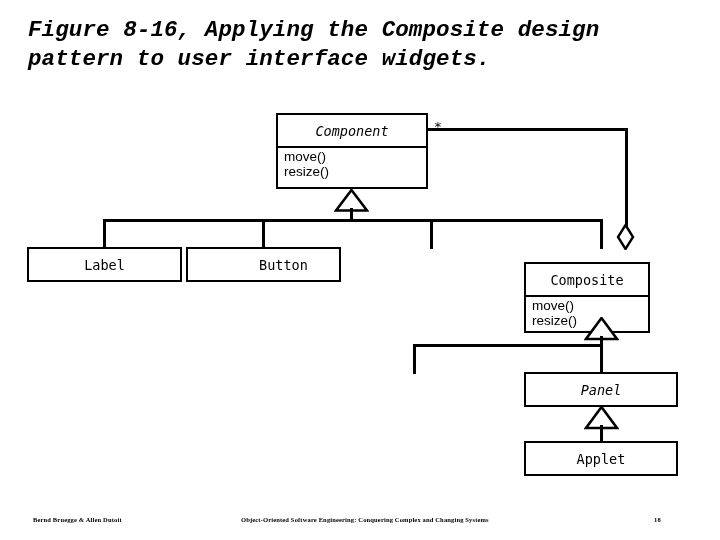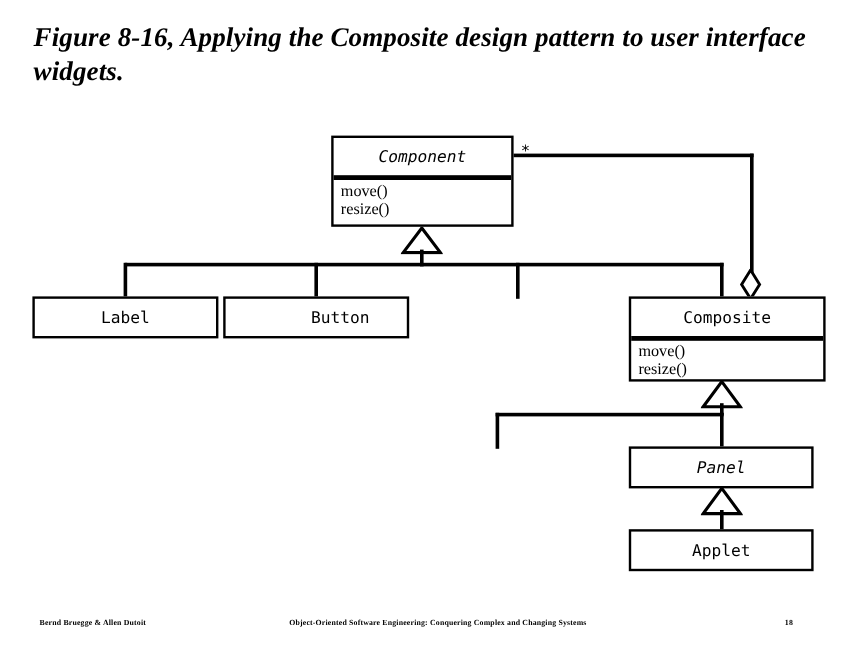--- a/index.html
+++ b/index.html
@@ -15,21 +15,21 @@
     overflow: hidden;
     font-family: "Liberation Sans", sans-serif;
   }
 
   
   #title {
     position: absolute;
     left: 28px;
     top: 16px;
     width: 660px;
-    font-family: Liberation Serif, serif;
+    font-family: Liberation Mono, monospace;
     font-weight: bold;
     font-style: italic;
     font-size: 22.5px;
     line-height: 29px;
     color: #000000;
     letter-spacing: 0.1px;
   }
 
   
   .uml-class {
@@ -47,23 +47,23 @@
     font-family: "DejaVu Sans Mono", "Liberation Mono", monospace;
     font-size: 13.5px;
     color: #000000;
     white-space: nowrap;
   }
   .uml-name.italic {
     font-style: italic;
   }
   .uml-ops {
     box-sizing: border-box;
-    border-top: 4px solid #000000;
+    border-top: 2px solid #000000;
     padding: 1px 0 0 6px;
-    font-family: Liberation Serif, serif;
+    font-family: Liberation Sans, sans-serif;
     font-size: 13.5px;
     line-height: 15px;
     color: #000000;
   }
   .uml-ops div { white-space: nowrap; }
 
   
   .hline {
     position: absolute;
     height: 3px;
@@ -152,21 +152,21 @@
 
   <div class="uml-class" id="cls-label" style="left:27px; top:247px; width:155px; height:35px;">
     <div class="uml-name" style="height:31px;">Label</div>
   </div>
 
   <div class="uml-class" id="cls-button" style="left:186px; top:247px; width:155px; height:35px;">
     <div class="uml-name" style="height:31px;margin-left:40px;">Button</div>
   </div>
 
 
-  <div class="uml-class" id="cls-composite" style="left:524px; top:247px; width:164px; height:71px;">
+  <div class="uml-class" id="cls-composite" style="left:524px; top:262px; width:126px; height:71px;">
     <div class="uml-name">Composite</div>
     <div class="uml-ops">
       <div>move()</div>
       <div>resize()</div>
     </div>
   </div>
 
   <div class="tri" style="left:584px; top:317px;">
     <svg width="35" height="24" viewBox="0 0 35 24">
       <polygon points="17.5,1 33,22 2,22" fill="#ffffff" stroke="#000000" stroke-width="2.6"></polygon>

